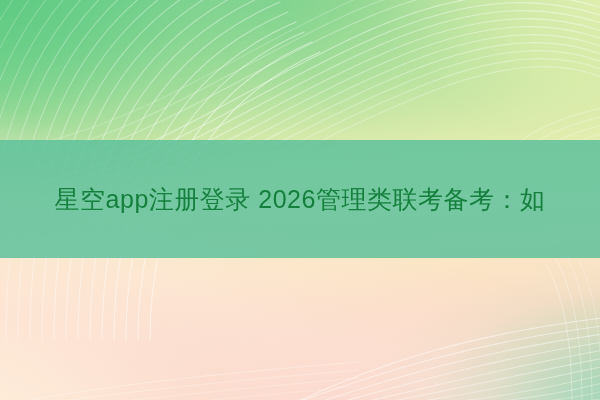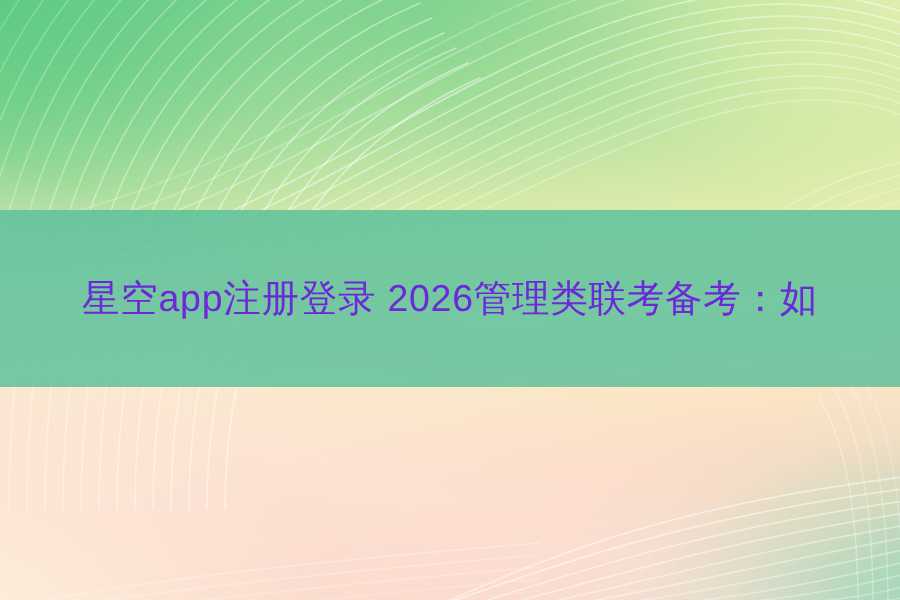--- a/index.html
+++ b/index.html
@@ -127,21 +127,21 @@
     background: rgba(92, 192, 155, 0.84);
     display: flex;
     flex-direction: column;
     align-items: center;
     justify-content: center;
     box-sizing: border-box;
     padding: 0 26px;
   }
 
   .caption-line {
-    color: #6d28d9;
+    color: #15803d;
     font-family: "Liberation Sans", "DejaVu Sans", sans-serif;
     font-size: 25px;
     line-height: 42px;
     letter-spacing: 0.5px;
     white-space: nowrap;
     text-align: center;
     font-weight: 400;
   }
 </style>
 </head>

